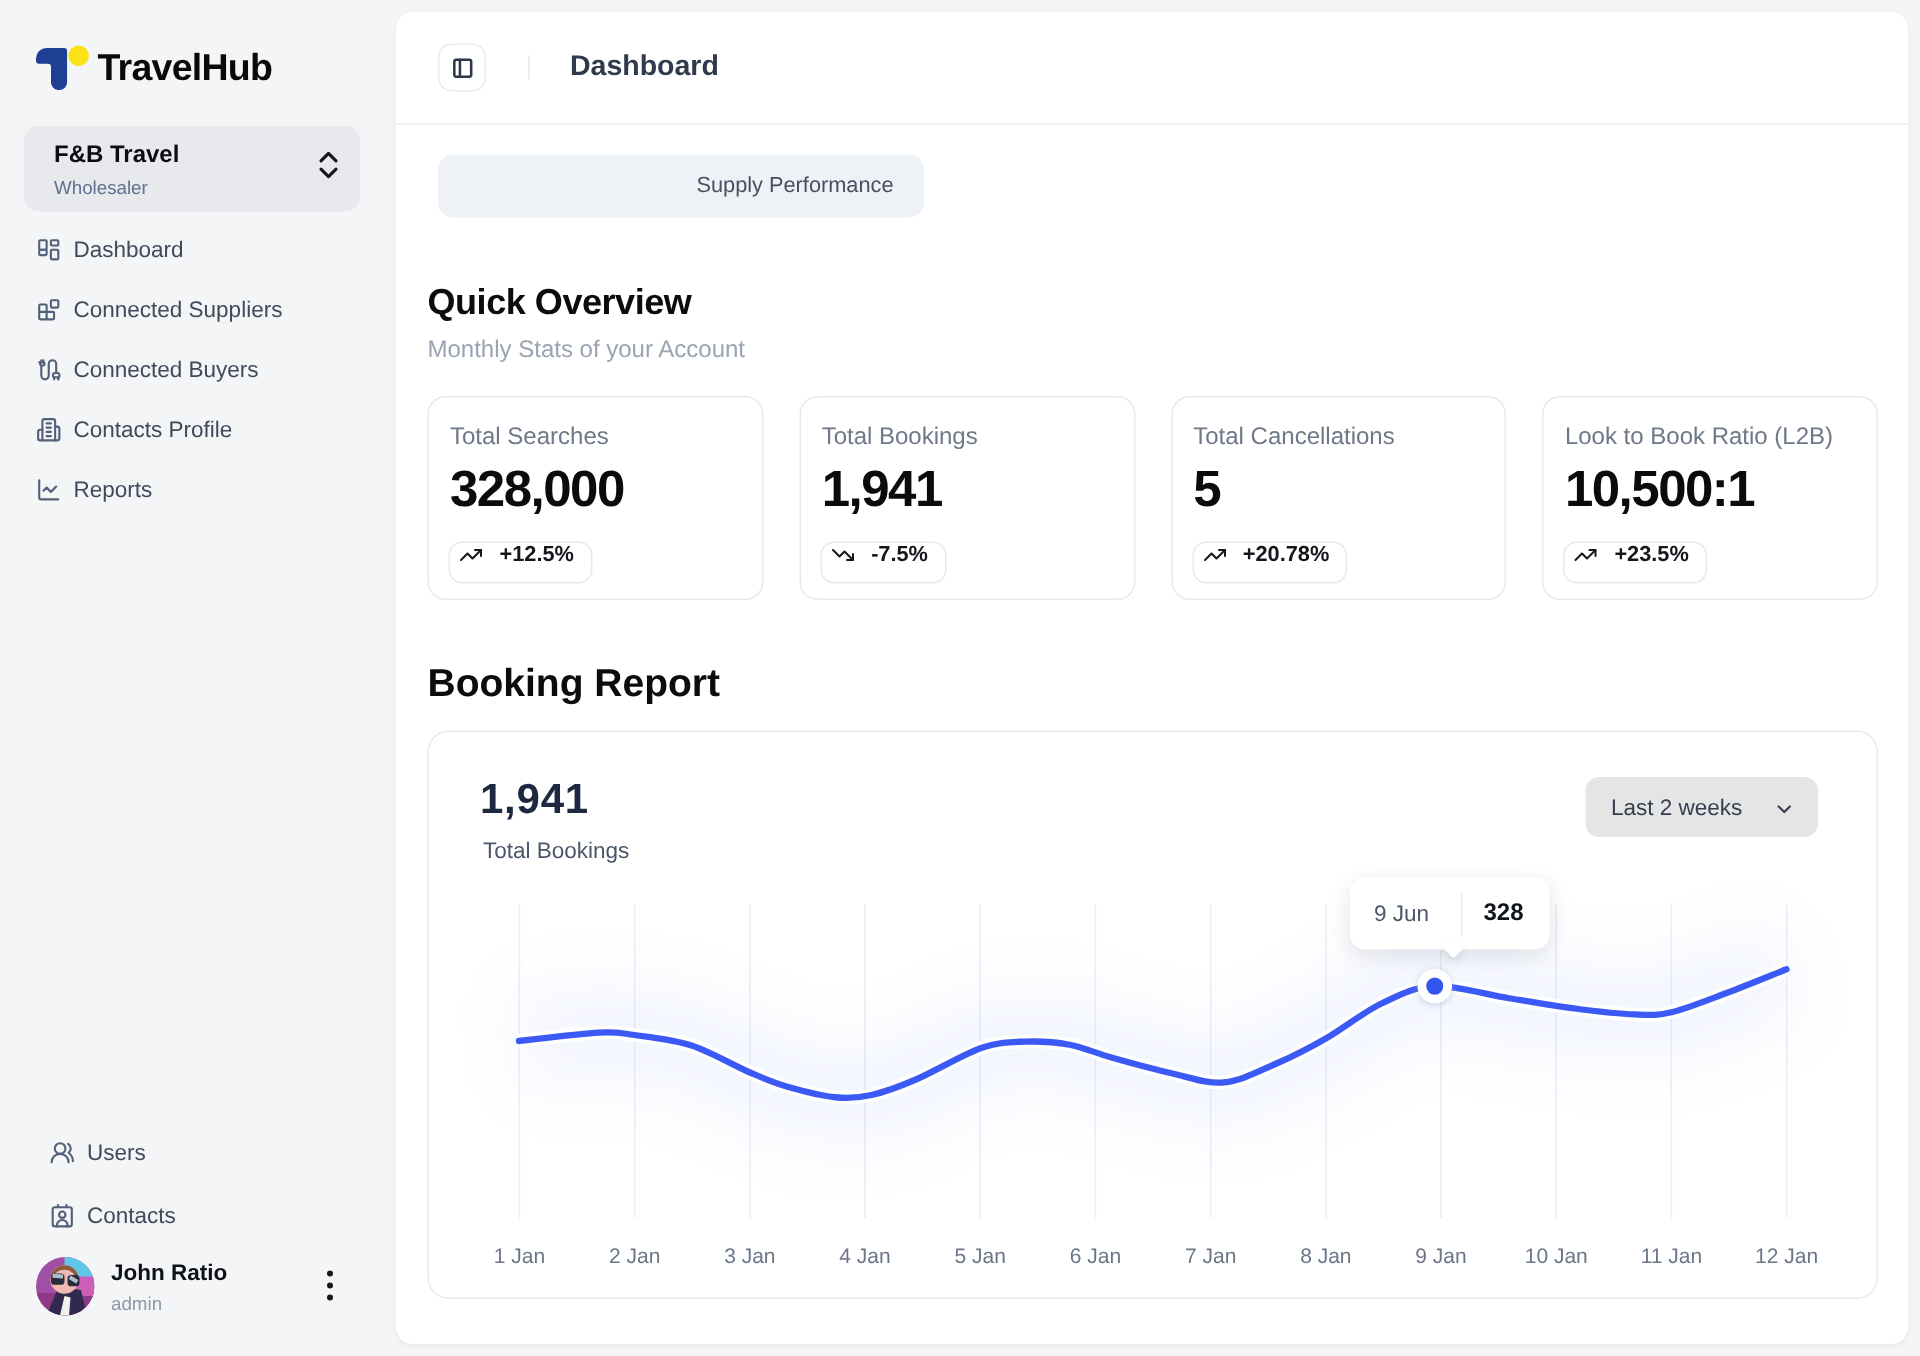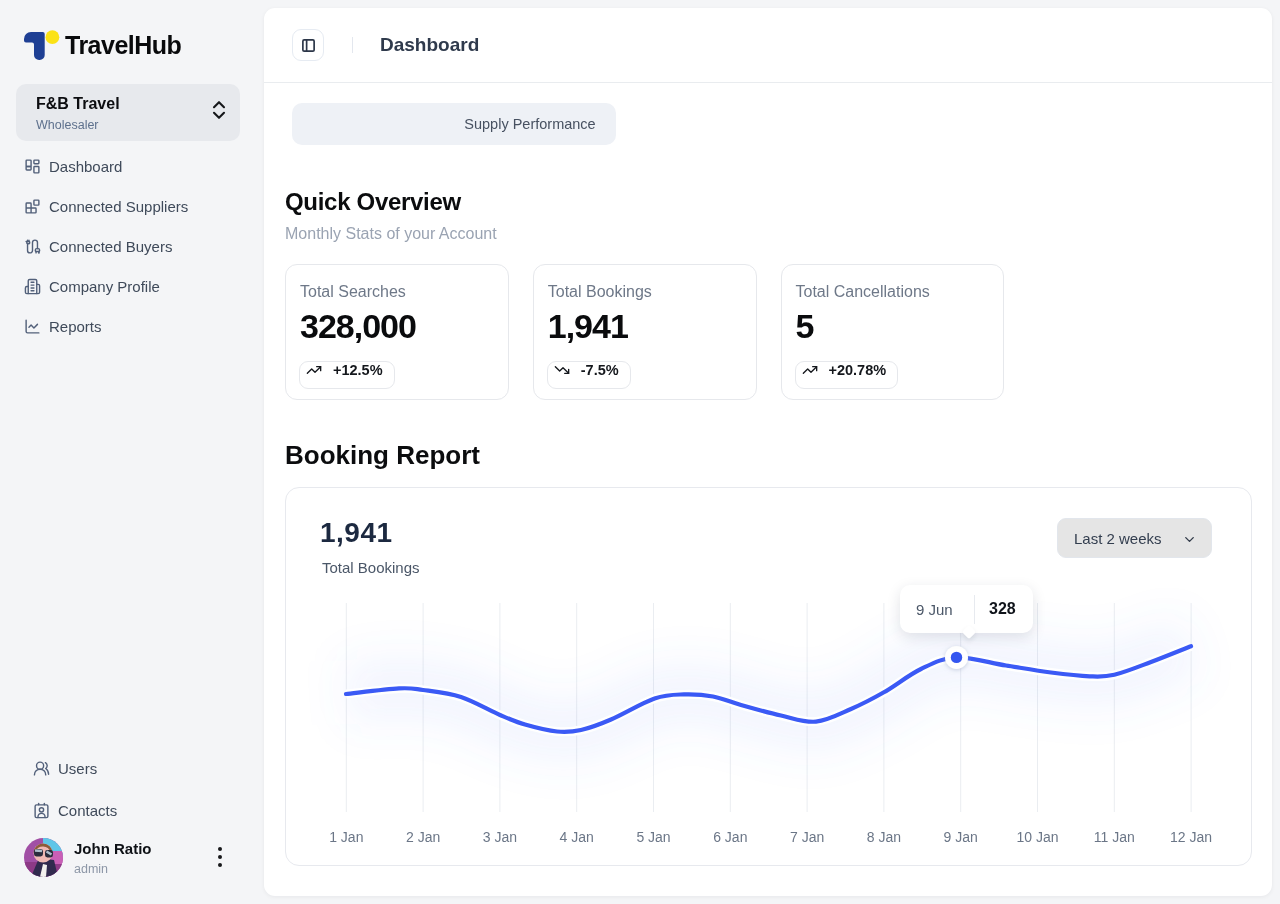--- a/index.html
+++ b/index.html
@@ -62,21 +62,21 @@
   <div class="navitem" style="top:276px; height:20px;">
     <svg class="ic" width="17" height="17" viewBox="0 0 24 24" fill="none" stroke="currentColor" stroke-width="2" stroke-linecap="round" stroke-linejoin="round">
         <path d="M6 22V4a2 2 0 0 1 2-2h8a2 2 0 0 1 2 2v18Z"></path>
         <path d="M6 12H4a2 2 0 0 0-2 2v6a2 2 0 0 0 2 2h2"></path>
         <path d="M18 9h2a2 2 0 0 1 2 2v9a2 2 0 0 1-2 2h-2"></path>
         <path d="M10 6h4"></path>
         <path d="M10 10h4"></path>
         <path d="M10 14h4"></path>
         <path d="M10 18h4"></path>
       </svg>
-    <span>Company Profile</span>
+    <span>Contacts Profile</span>
   </div>
   <div class="navitem" style="top:316px; height:20px;">
     <svg class="ic" width="17" height="17" viewBox="0 0 24 24" fill="none" stroke="currentColor" stroke-width="2" stroke-linecap="round" stroke-linejoin="round">
         <path d="M3 3v16a2 2 0 0 0 2 2h16"></path>
         <path d="m19 9-5 5-4-4-3 3"></path>
       </svg>
     <span>Reports</span>
   </div>
 
   <div class="navitem" style="top:758px; height:20px; left:33px;">
@@ -162,20 +162,28 @@
             <polyline points="16 17 22 17 22 11"></polyline>
           </svg>-7.5%</div>
       </div>
     <div class="card">
         <div class="clabel">Total Cancellations</div>
         <div class="cval">5</div>
       <div class="badge"><svg width="16" height="16" viewBox="0 0 24 24" fill="none" stroke="#14171c" stroke-width="2" stroke-linecap="round" stroke-linejoin="round">
             <polyline points="22 7 13.5 15.5 8.5 10.5 2 17"></polyline>
             <polyline points="16 7 22 7 22 13"></polyline>
           </svg>+20.78%</div>
+      </div>
+    <div class="card">
+        <div class="clabel">Look to Book Ratio (L2B)</div>
+        <div class="cval">10,500:1</div>
+      <div class="badge"><svg width="16" height="16" viewBox="0 0 24 24" fill="none" stroke="#14171c" stroke-width="2" stroke-linecap="round" stroke-linejoin="round">
+            <polyline points="22 7 13.5 15.5 8.5 10.5 2 17"></polyline>
+            <polyline points="16 7 22 7 22 13"></polyline>
+          </svg>+23.5%</div>
       </div>
   </div>
 
   <div class="abs" style="left:21px; top:432px; font-size:26px; font-weight:800; color:#0b0c0e;">Booking Report</div>
   <div class="abs" id="chartcard" style="left:21px; top:479px; width:967px; height:379px; border:1px solid #e7e9ee; border-radius:14px; background:#fff;">
     <div class="abs" style="left:34px; top:29px; font-size:28px; font-weight:800; color:#1c2940; letter-spacing:0.5px;">1,941</div>
     <div class="abs" style="left:36px; top:71px; font-size:15px; color:#4b5768;">Total Bookings</div>
     <div class="abs" style="left:771px; top:30px; width:155px; height:40px; border:1px solid #e2e6ec; border-radius:9px; background:#e5e5e5;">
       <span class="abs" style="left:16px; top:11px; font-size:15px; color:#333e4f;">Last 2 weeks</span>
       <svg class="abs" style="left:124px; top:13px;" width="15" height="15" viewBox="0 0 24 24" fill="none" stroke="#323b49" stroke-width="2.2" stroke-linecap="round" stroke-linejoin="round">

